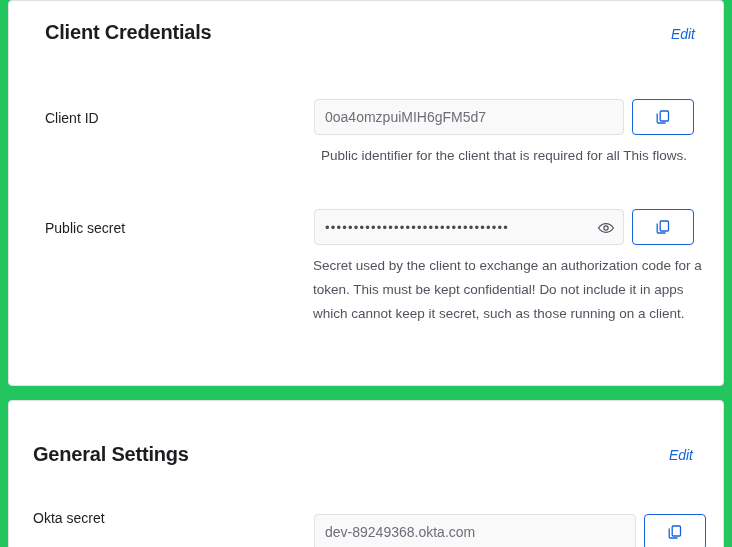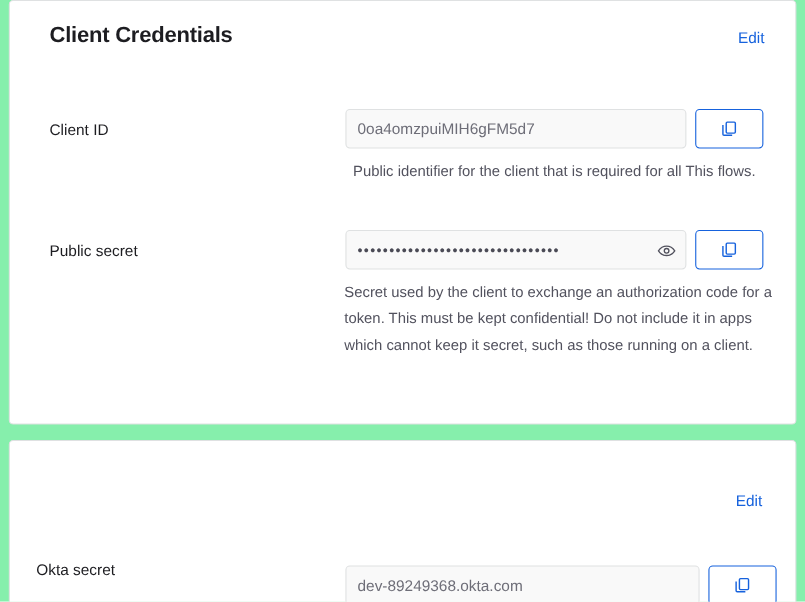--- a/index.html
+++ b/index.html
@@ -11,21 +11,21 @@
   body {
     width: 732px;
     height: 547px;
     overflow: hidden;
     color: #1d1d21;
   }
   .page {
     width: 732px;
     height: 547px;
     position: relative;
-    background: #86efac;
+    background: #22c55e;
     box-sizing: border-box;
   }
 
   .card {
     position: absolute;
     left: 8px;
     right: 8px;
     background: #ffffff;
     border: 1px solid #dfe1e2;
     border-radius: 4px;
@@ -57,20 +57,21 @@
     left: 24px;
   }
   .edit-link {
     position: absolute;
     right: 28px;
     top: 25px;
     font-size: 14px;
     color: #1662dd;
     text-decoration: none;
     cursor: pointer;
+    font-style: italic;
   }
   .edit-link.general {
     right: 30px;
   }
 
   .field-row {
     position: absolute;
     left: 0;
     right: 0;
   }
@@ -184,20 +185,21 @@
             </svg>
           </span>
         </div>
       </div>
       <div class="help-text" style="left:304px; top:45px; width:390px;">Secret used by the client to exchange an authorization code for a token. This must be kept confidential! Do not include it in apps which cannot keep it secret, such as those running on a client.</div>
     </div>
   </div>
 
   <div class="card card-general">
     <div class="card-header">
+      <div class="card-title general" style="top:42px;">General Settings</div>
       <a class="edit-link general" style="top:46px;">Edit</a>
     </div>
 
     <div class="field-row" style="top:98px;">
       <div class="field-label" style="left:24px; top:10px;">Okta secret</div>
       <div class="field-control" style="left:305px; top:0px;margin-top:15px;">
         <div class="readonly-input" style="width:322px;">dev-89249368.okta.com</div>
         <div class="copy-btn">
           <span>
             <svg width="16" height="16" viewBox="0 0 16 16" fill="none" stroke="#1662dd" stroke-width="1.3">

